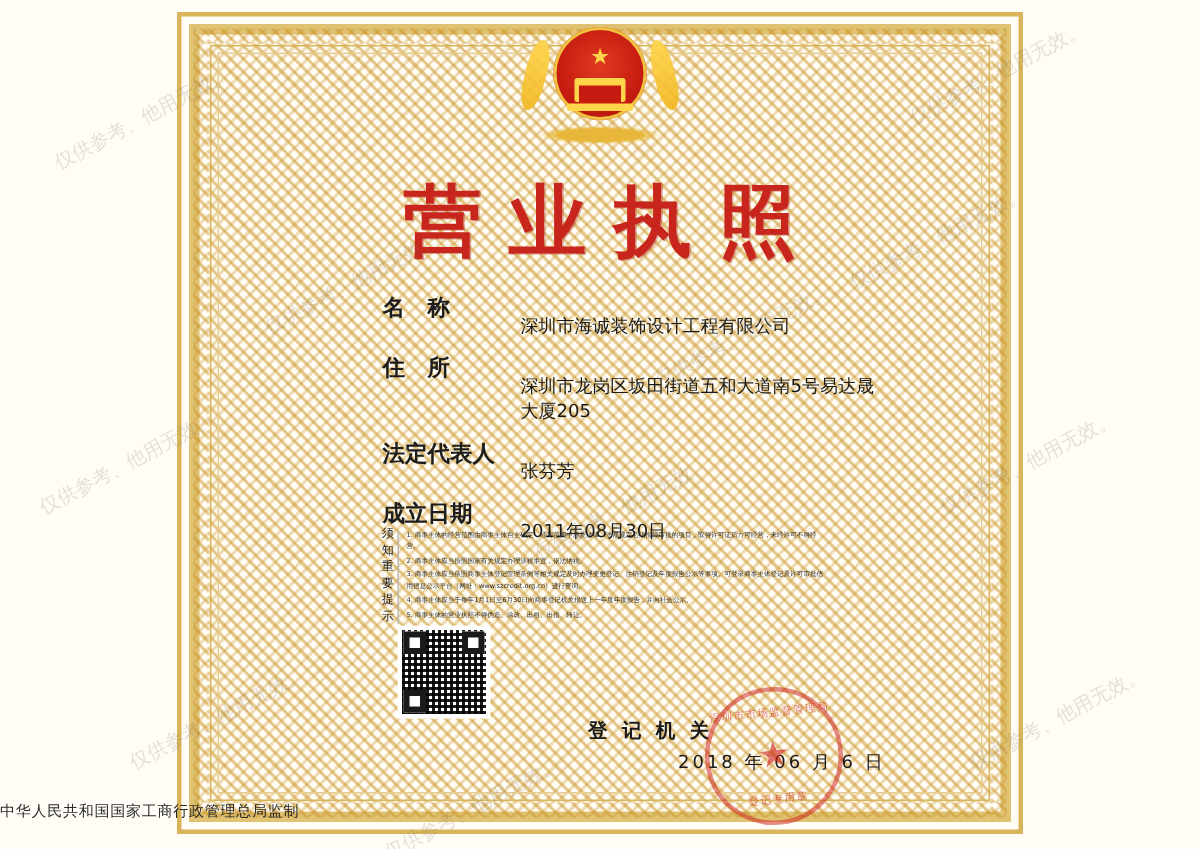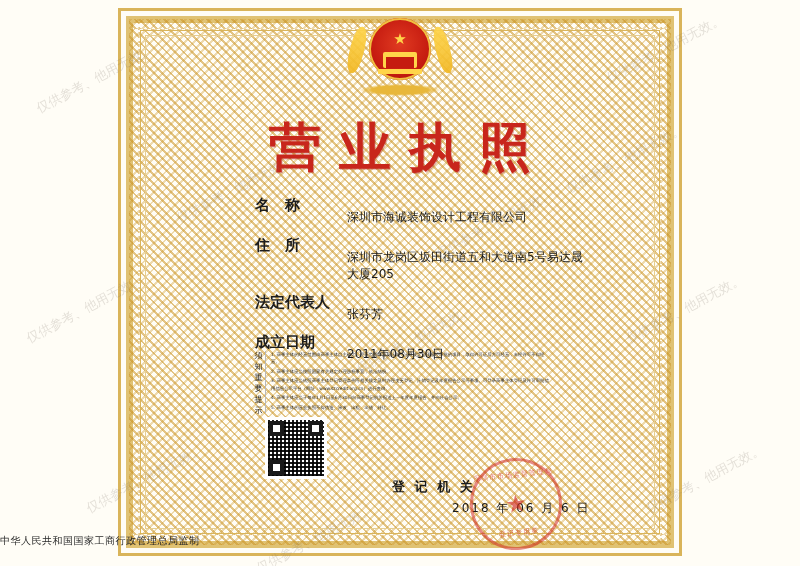--- a/index.html
+++ b/index.html
@@ -188,21 +188,21 @@
     font-family: "DejaVu Sans", "Liberation Sans", sans-serif;
   }
 
   
   .notes {
     position: absolute;
     left: 252px;
     top: 348px;
     width: 300px;
     display: flex;
-    align-items: center;
+    align-items: flex-end;
   }
   .notes-label {
     width: 13px;
     flex: 0 0 13px;
     font-size: 8px;
     line-height: 11px;
     color: #1a1a1a;
     text-align: center;
     padding-top: 2px;
     font-family: "DejaVu Serif", "Liberation Serif", serif;

